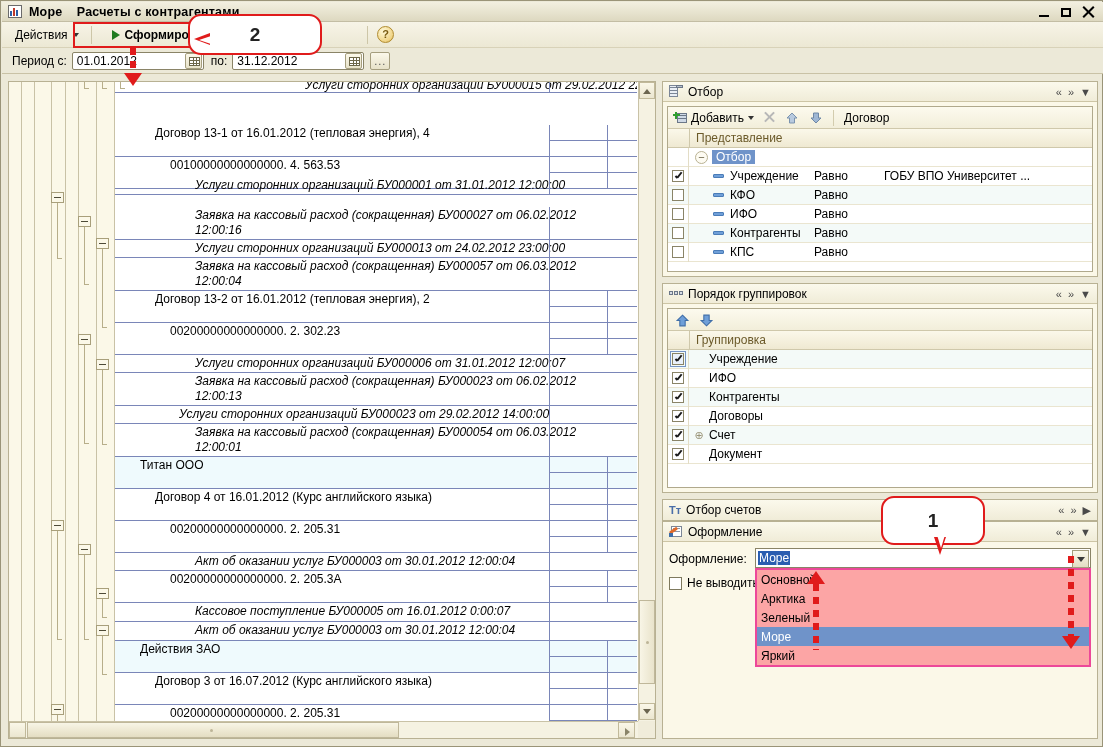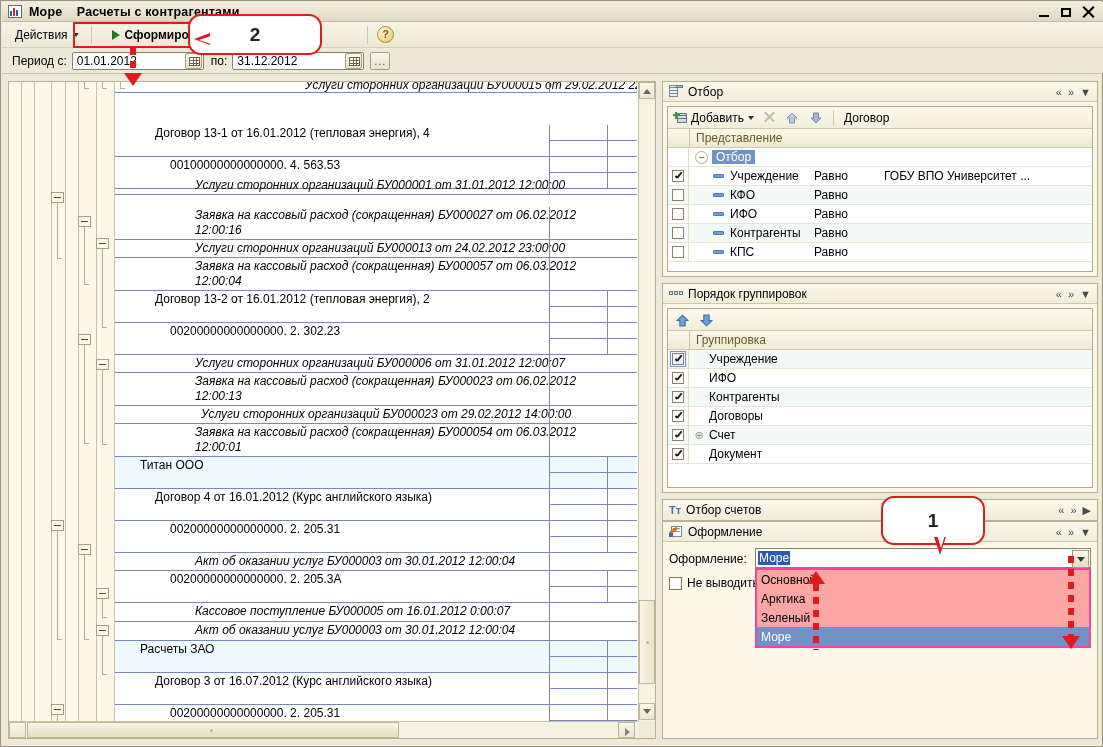--- a/index.html
+++ b/index.html
@@ -323,21 +323,21 @@
         <div class="row" style="top: 273px; height: 18px;">
           <div class="txt it" style="left: 80px;">Услуги сторонних организаций БУ000006 от 31.01.2012 12:00:07</div>
           <div class="cellsep" style="left: 434px;"></div>
         </div>
         <div class="row" style="top: 291px; height: 33px;">
           <div class="txt it" style="left: 80px;">Заявка на кассовый расход (сокращенная) БУ000023 от 06.02.2012</div>
           <div class="txt it" style="left: 80px; top: 16px;">12:00:13</div>
           <div class="cellsep" style="left: 434px;"></div>
         </div>
         <div class="row" style="top: 324px; height: 18px;">
-          <div class="txt it" style="left: 86px; text-align: center;">Услуги сторонних организаций БУ000023 от 29.02.2012 14:00:00</div>
+          <div class="txt it" style="left: 64px; text-align: center;">Услуги сторонних организаций БУ000023 от 29.02.2012 14:00:00</div>
           <div class="cellsep" style="left: 434px;"></div>
         </div>
         <div class="row" style="top: 342px; height: 33px;">
           <div class="txt it" style="left: 80px;">Заявка на кассовый расход (сокращенная) БУ000054 от 06.03.2012</div>
           <div class="txt it" style="left: 80px; top: 16px;">12:00:01</div>
           <div class="cellsep" style="left: 434px;"></div>
         </div>
         <div class="row group-hl" style="top: 375px; height: 32px;">
           <div class="txt" style="left: 25px;">Титан ООО</div>
           <div class="cellsep" style="left: 434px;"></div>
@@ -368,21 +368,21 @@
         </div>
         <div class="row" style="top: 521px; height: 19px;">
           <div class="txt it" style="left: 80px;">Кассовое поступление БУ000005 от 16.01.2012 0:00:07</div>
           <div class="cellsep" style="left: 434px;"></div>
         </div>
         <div class="row" style="top: 540px; height: 19px;">
           <div class="txt it" style="left: 80px;">Акт об оказании услуг БУ000003 от 30.01.2012 12:00:04</div>
           <div class="cellsep" style="left: 434px;"></div>
         </div>
         <div class="row group-hl" style="top: 559px; height: 32px;">
-          <div class="txt" style="left: 25px;">Расчеты ЗАО</div>
+          <div class="txt" style="left: 25px;">Действия ЗАО</div>
           <div class="cellsep" style="left: 434px;"></div>
           <div class="cellsep" style="left: 492px;"></div>
           <div style="position: absolute; left: 434px; right: 0px; top: 15px; height: 1px; background: rgb(122, 134, 184);"></div>
         </div>
         <div class="row" style="top: 591px; height: 32px;">
           <div class="txt" style="left: 40px;">Договор 3 от 16.07.2012 (Курс английского языка)</div>
           <div class="cellsep" style="left: 434px;"></div>
           <div class="cellsep" style="left: 492px;"></div>
           <div style="position: absolute; left: 434px; right: 0px; top: 15px; height: 1px; background: rgb(122, 134, 184);"></div>
         </div>
@@ -655,20 +655,21 @@
         </div>
         <span style="position:absolute;left:0;top:28px;display:flex;align-items:center;gap:5px;">
           <span class="cb"></span>
           <span>Не выводить</span>
         </span>
         <div class="ddlist" style="left:86px;top:20px;right:0;" id="ddlist">
             <div class="ddli">Основной</div>
             <div class="ddli">Арктика</div>
             <div class="ddli">Зеленый</div>
             <div class="ddli sel">Море</div>
+            <div class="ddli">Яркий</div>
           </div>
       </div>
     </div>
   </div>
 
   <div class="ann">
 
     <div class="redbox" style="left:72px;top:21px;width:122px;height:26px;"></div>
     <div class="callout" style="left:187px;top:13px;width:130px;height:37px;">
       <span>2</span>

